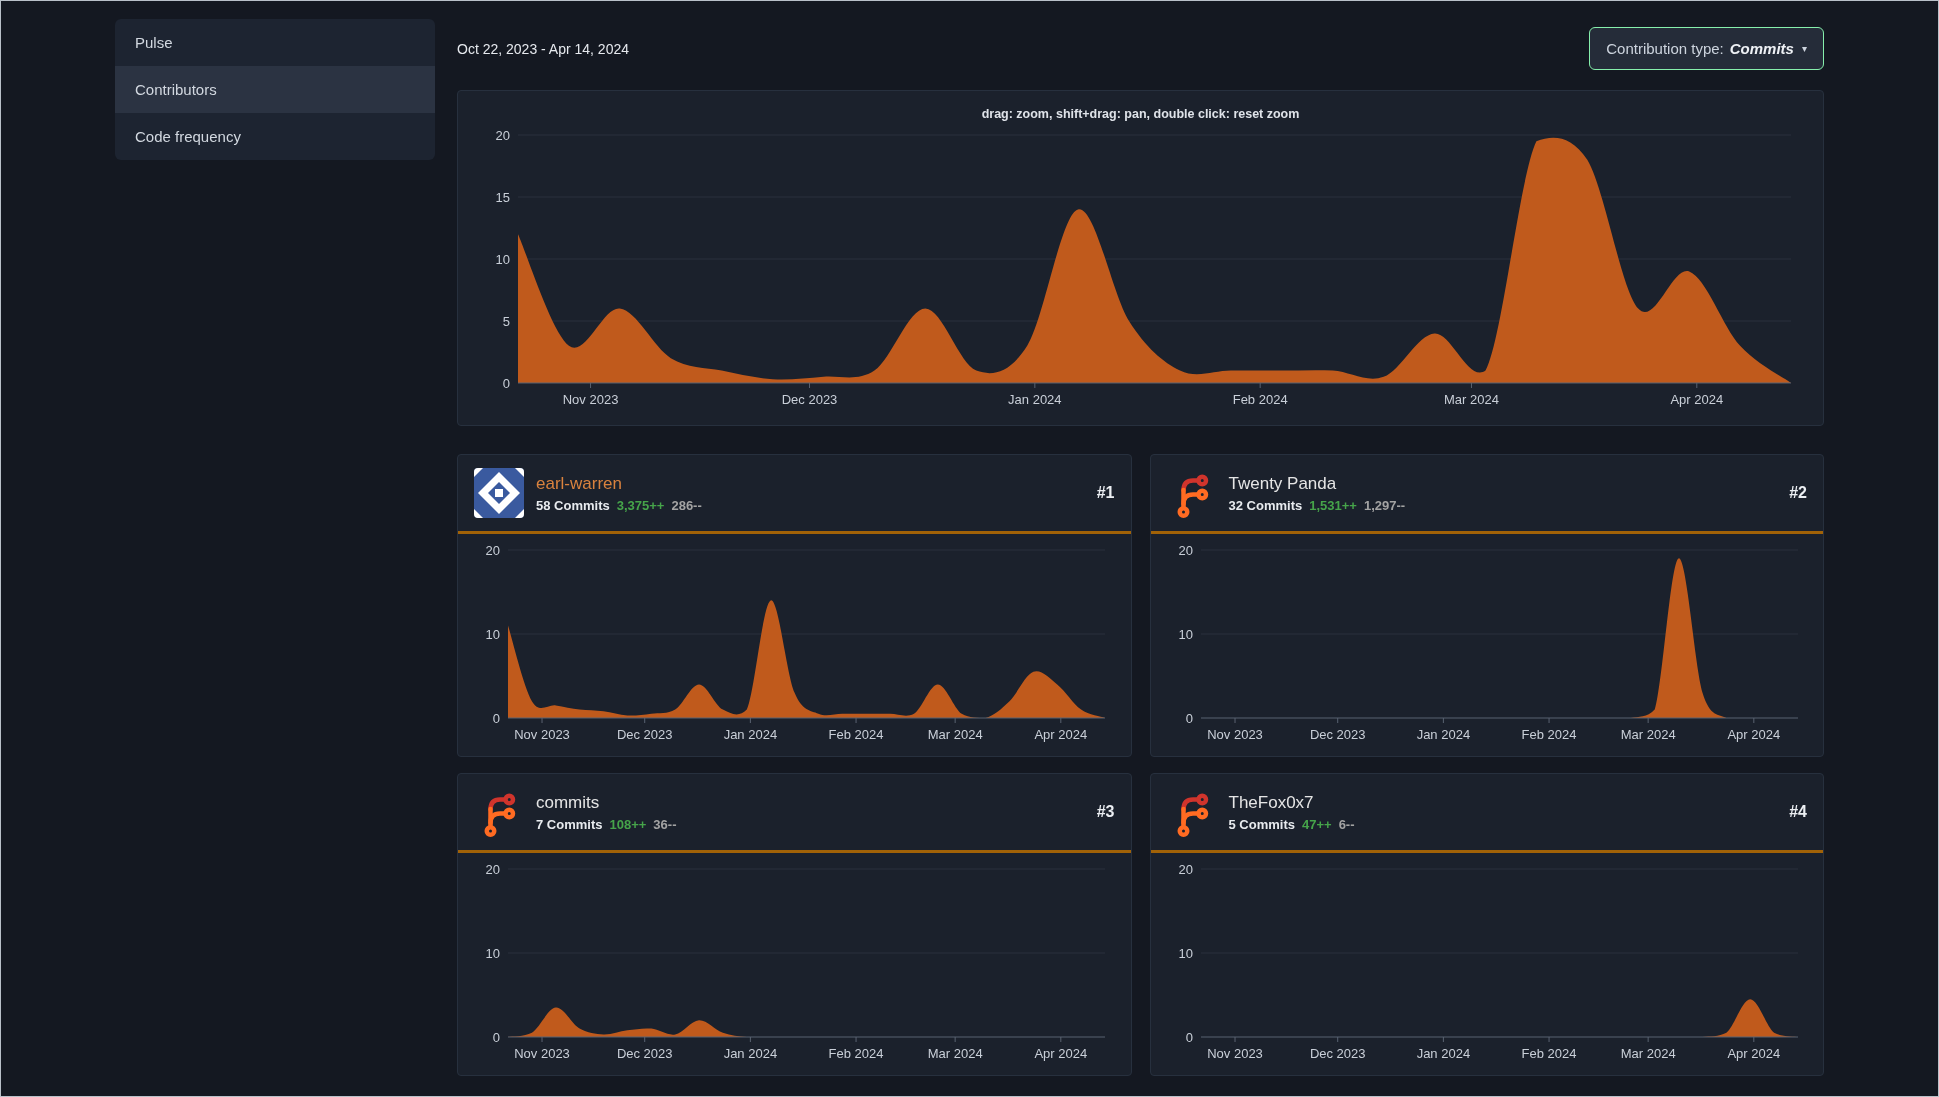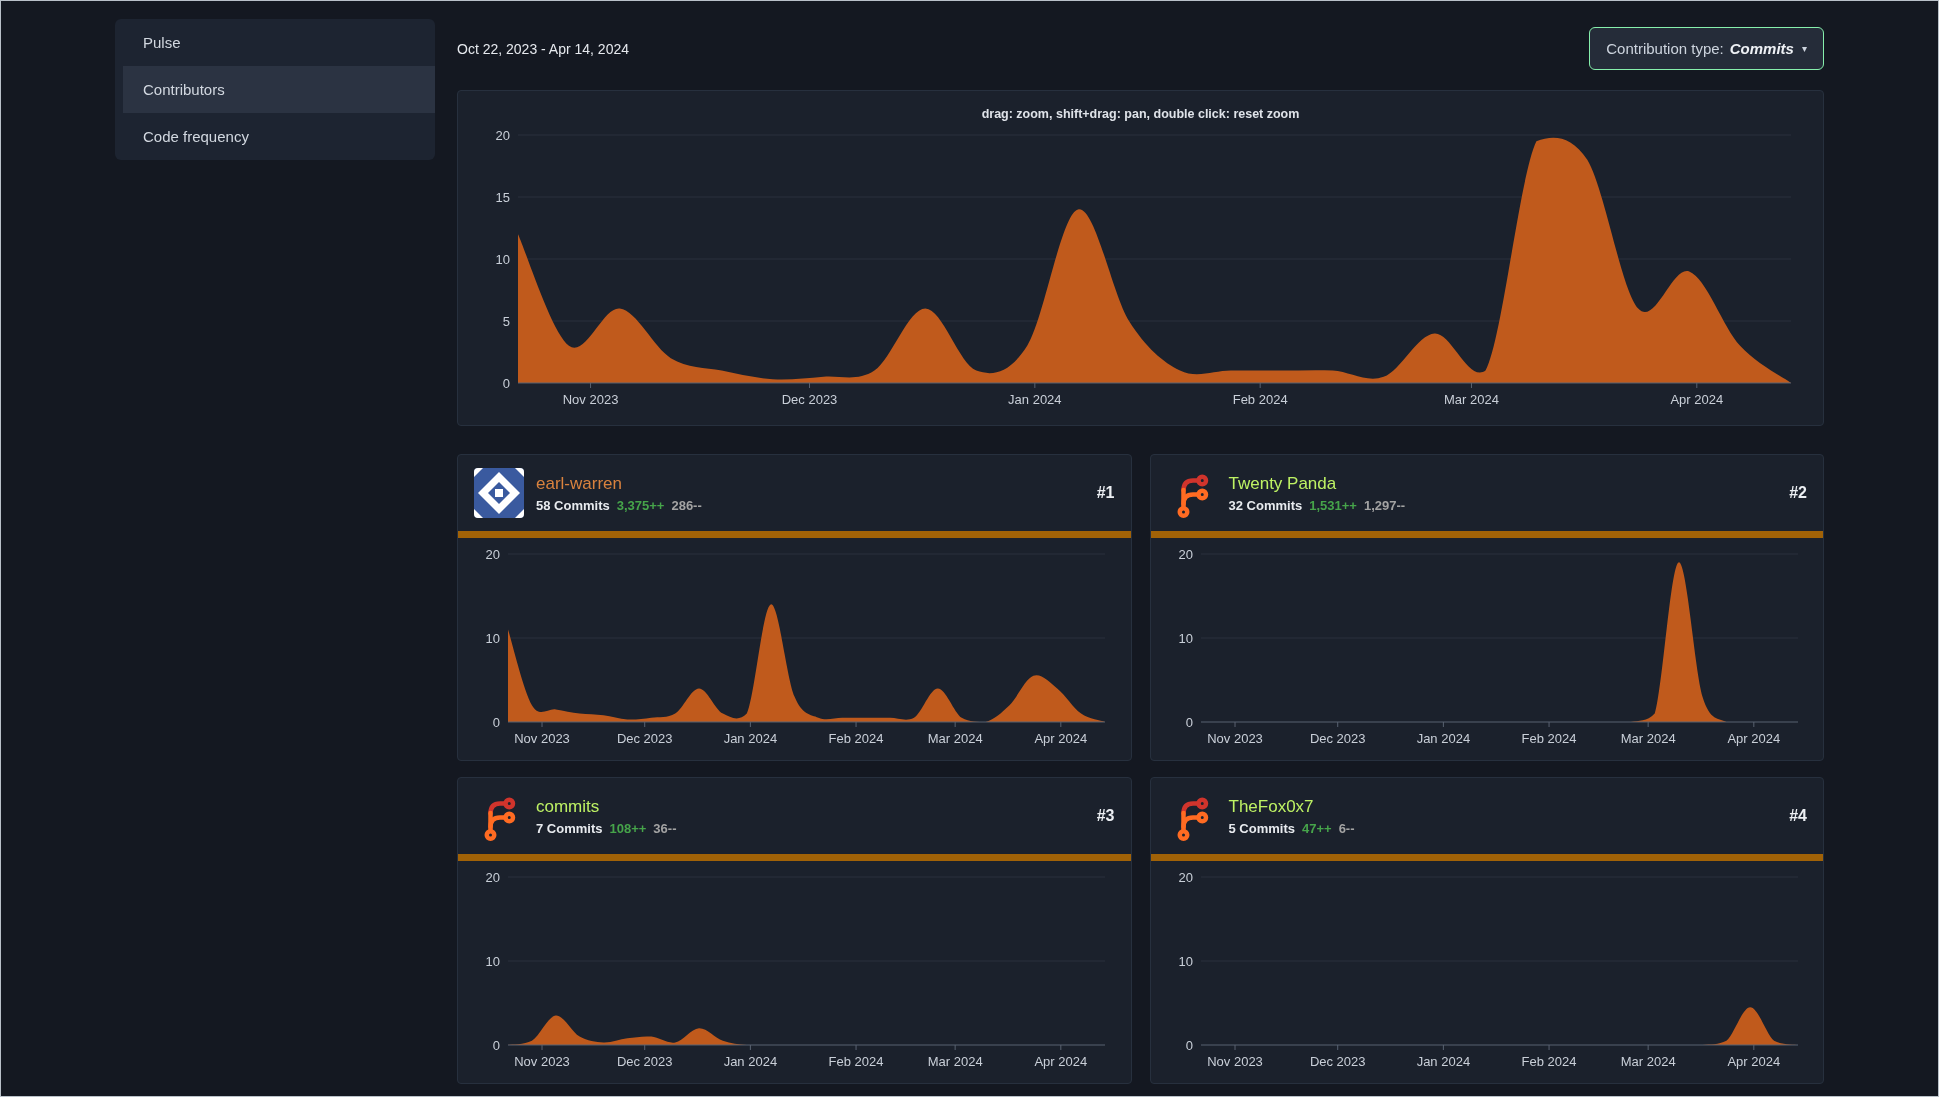--- a/index.html
+++ b/index.html
@@ -7,45 +7,45 @@
   body {
     width: 1939px; height: 1097px; overflow: hidden;
     background: #141821;
     border: 1px solid #b9c1c9;
     font-family: "Liberation Sans", sans-serif;
     color: #d6dbe2;
   }
   .layout { display: flex; align-items: flex-start; padding-top: 18px; }
 
   
-  .sidebar { width: 320px; margin-left: 114px; background: #1d2431; border-radius: 6px; overflow: hidden; flex: none; padding-left: 8px; }
+  .sidebar { width: 320px; margin-left: 114px; background: #1d2431; border-radius: 6px; overflow: hidden; flex: none; }
   .side-item { padding: 15px 20px; font-size: 15px; color: #d2d8e0; cursor: pointer; }
   .side-item.active { background: #2b3342; }
 
   
   .main { flex: 1; min-width: 0; margin-left: 22px; margin-right: 114px; }
   .header-row { display: flex; align-items: center; justify-content: space-between; margin: 8px 0 20px; }
   .page-title { font-size: 14px; font-weight: 400; color: #e6e9ee; }
   .ctype-btn { display: inline-flex; align-items: center; gap: 6px; background: #252c39; border: 1px solid #86efac;
     border-radius: 6px; padding: 12px 16px; font-size: 15px; color: #cdd4de; cursor: pointer; }
   .ctype-btn .val { font-weight: 700; color: #eef1f5; font-style: italic; }
   .caret { font-size: 10px; color: #cdd4de; margin-left: 2px; }
 
   .card { background: #1b212c; border: 1px solid #27303e; border-radius: 4px; }
   .main-card { padding: 14px 16px 8px; }
   .chart-hint { text-align: center; font-size: 12.5px; font-weight: 700; color: #dfe3e9; margin: 2px 0 4px; }
   .chart-main { height: 292px; }
 
   .grid { display: grid; grid-template-columns: 1fr 1fr; gap: 16px 18px; margin-top: 28px; }
   .contrib-card { overflow: hidden; }
-  .contrib-header { display: flex; align-items: center; gap: 12px; padding: 13px 16px; border-bottom: 7px solid #a16207; }
+  .contrib-header { display: flex; align-items: center; gap: 12px; padding: 13px 16px; border-bottom: 3px solid #a16207; }
   .avatar { width: 50px; height: 50px; flex: none; border-radius: 4px; overflow: hidden; display: block; }
   .avatar svg { width: 100%; height: 100%; display: block; }
   .contrib-meta { min-width: 0; }
-  .contrib-name { font-size: 17px; color: #bef264; text-decoration: none; display: block; margin-bottom: 4px; cursor: pointer; }
+  .contrib-name { font-size: 17px; color: #e5e5e5; text-decoration: none; display: block; margin-bottom: 4px; cursor: pointer; }
   .contrib-stats { font-size: 13px; font-weight: 700; color: #e8ebef; display: flex; gap: 7px; }
   .stat-add { color: #46a44a; }
   .stat-del { color: #a3a3a3; }
   .contrib-rank { margin-left: auto; font-weight: 700; font-size: 16px; color: #eceff3; }
   .chart-mini { height: 212px; margin: 6px 10px 4px 6px; }
 </style>
 </head>
 <body>
 
 <div class="layout">

